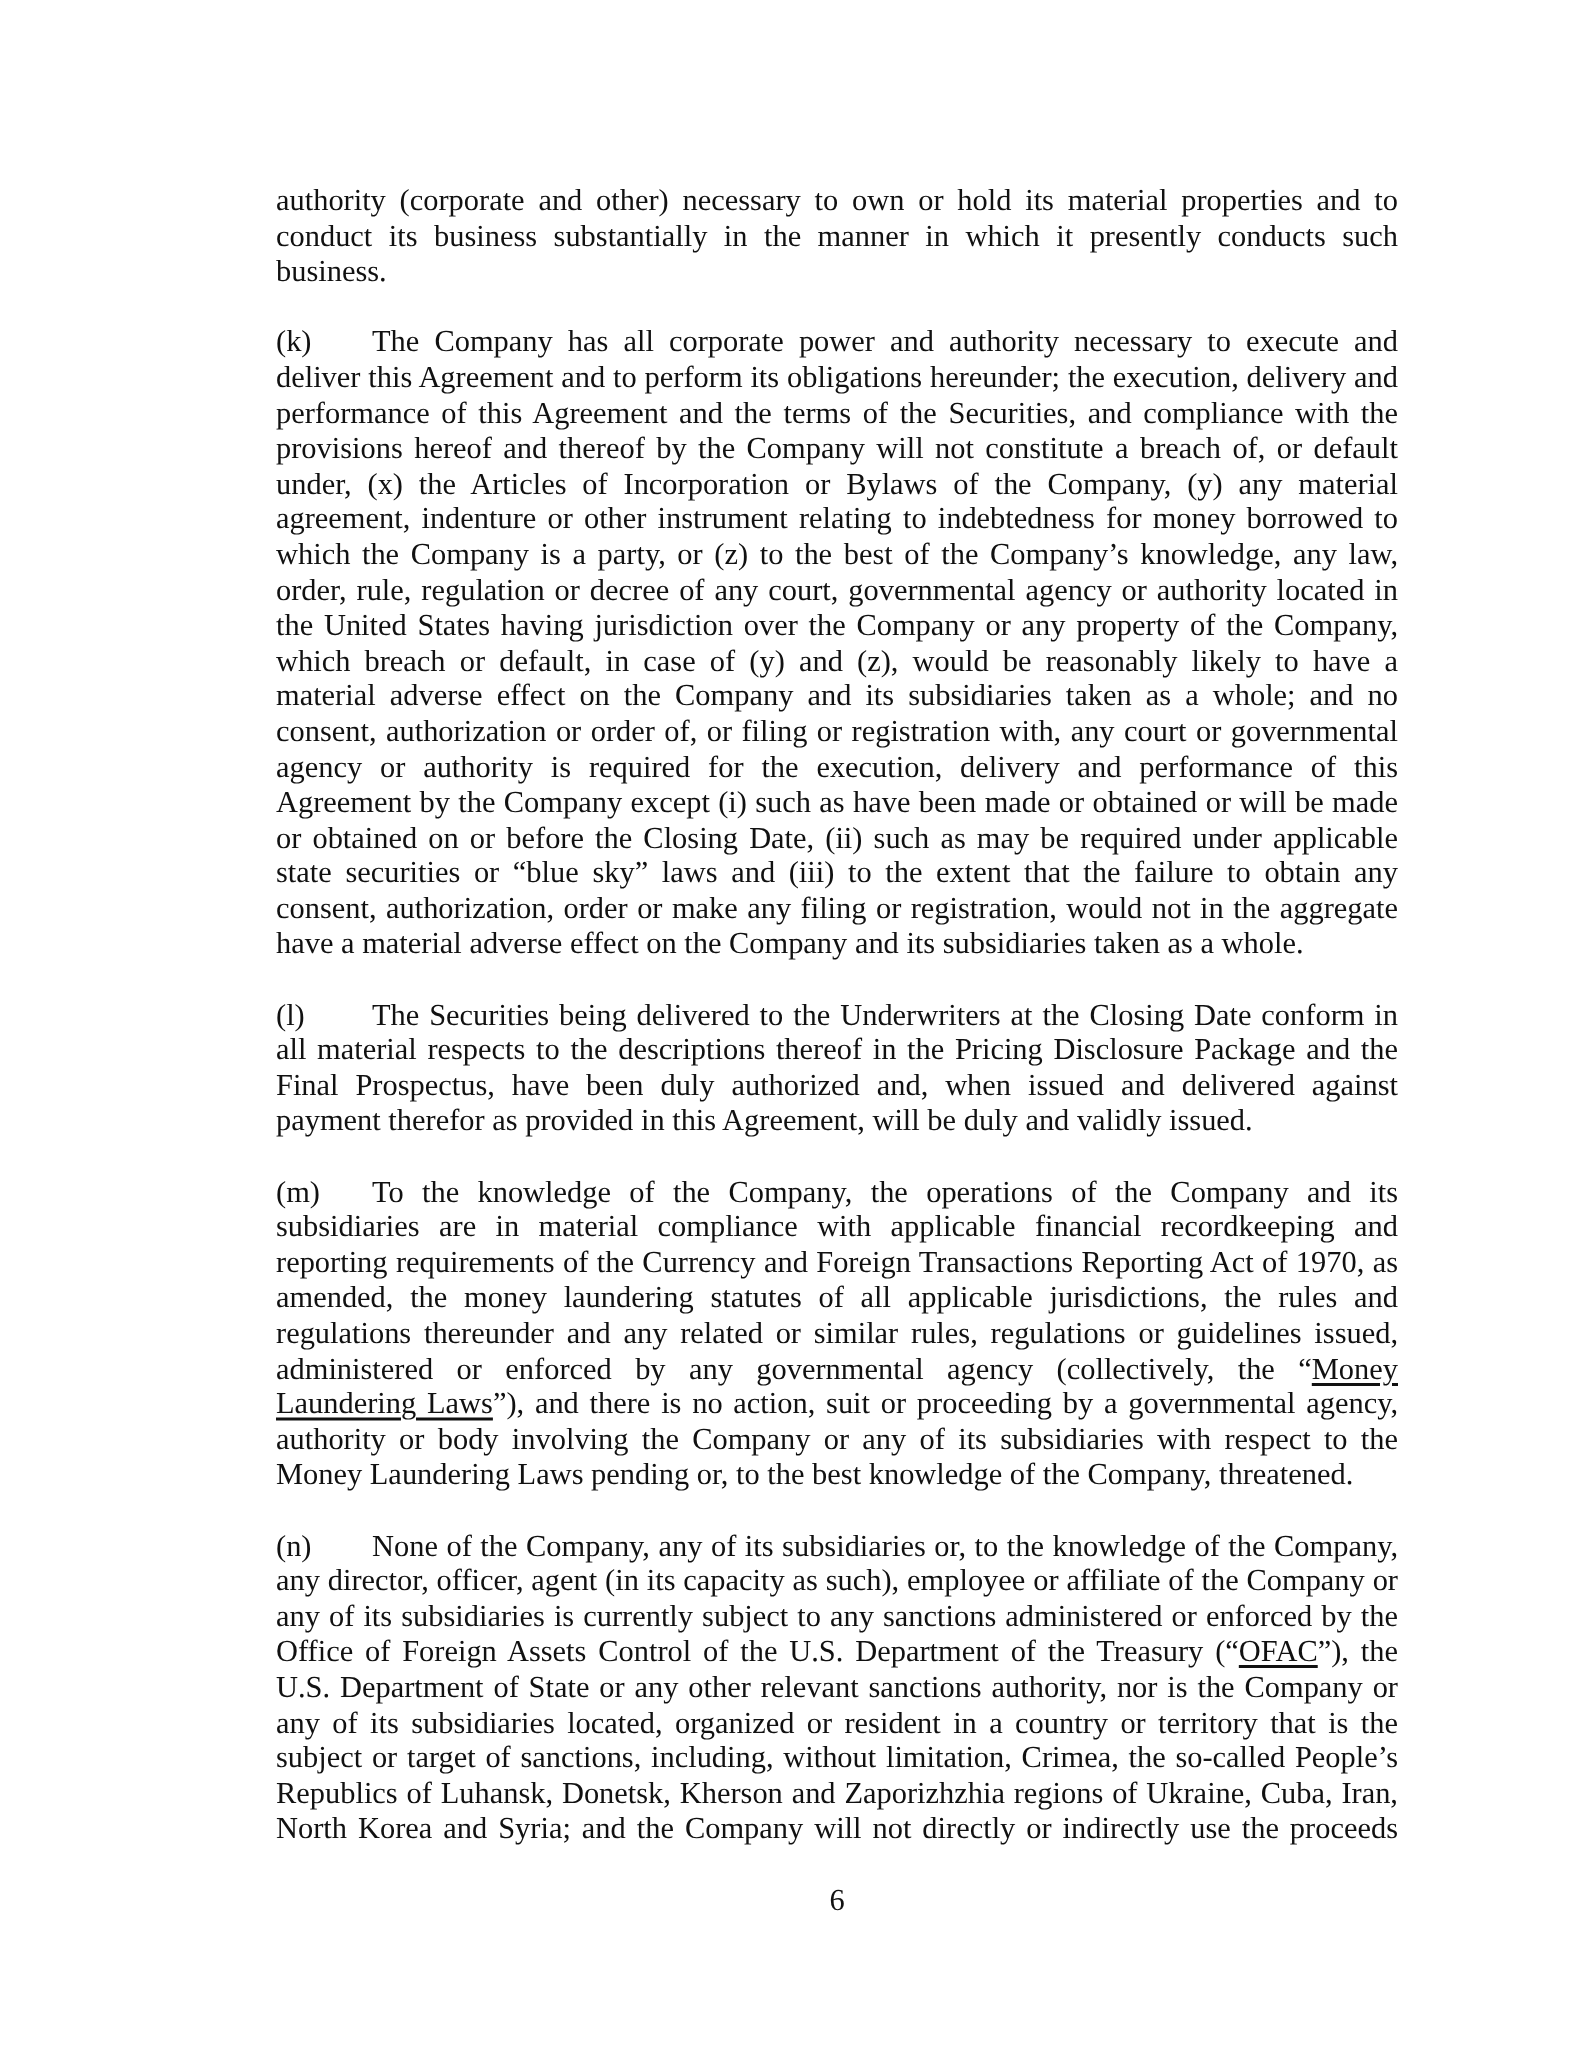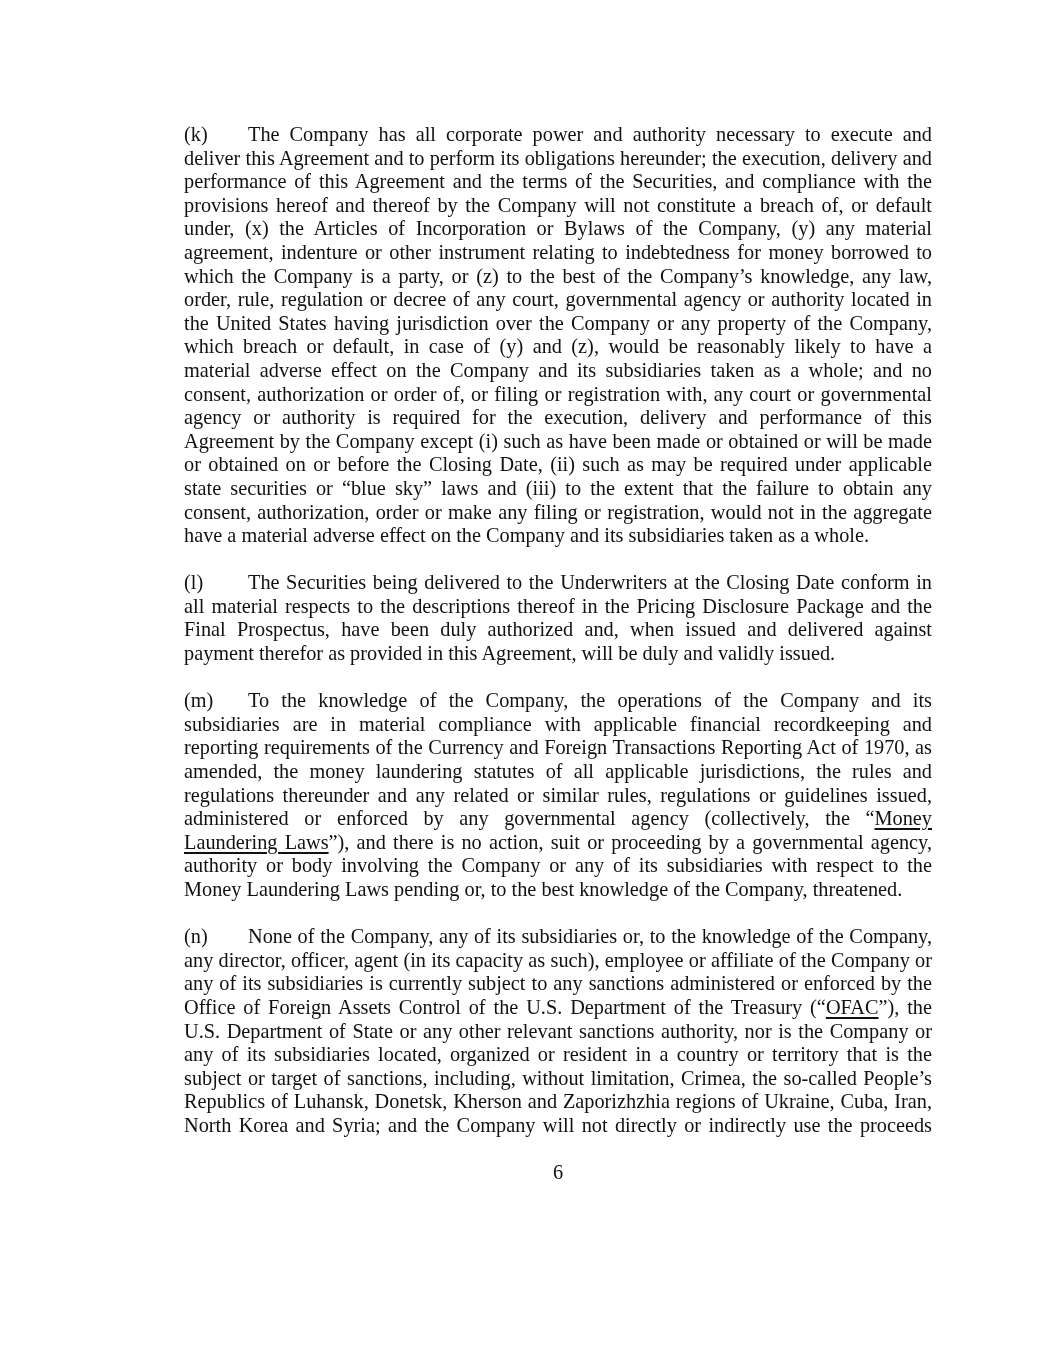--- a/index.html
+++ b/index.html
@@ -39,19 +39,20 @@
     .page-number {
       text-align: center;
       margin-top: 22px;
     }
   </style>
 </head>
 <body>
 
 <div class="page" style="background: rgb(255, 255, 255); color: rgb(17, 17, 17);">
   <div class="text-block">
+      <p class="para"><span>authority (corporate and other) necessary to own or hold its material properties and to conduct its business substantially in the manner in which it presently conducts such business.</span></p>
       <p class="para"><span class="para-label">(k)</span><span>The Company has all corporate power and authority necessary to execute and deliver this Agreement and to perform its obligations hereunder; the execution, delivery and performance of this Agreement and the terms of the Securities, and compliance with the provisions hereof and thereof by the Company will not constitute a breach of, or default under, (x) the Articles of Incorporation or Bylaws of the Company, (y) any material agreement, indenture or other instrument relating to indebtedness for money borrowed to which the Company is a party, or (z) to the best of the Company’s knowledge, any law, order, rule, regulation or decree of any court, governmental agency or authority located in the United States having jurisdiction over the Company or any property of the Company, which breach or default, in case of (y) and (z), would be reasonably likely to have a material adverse effect on the Company and its subsidiaries taken as a whole; and no consent, authorization or order of, or filing or registration with, any court or governmental agency or authority is required for the execution, delivery and performance of this Agreement by the Company except (i) such as have been made or obtained or will be made or obtained on or before the Closing Date, (ii) such as may be required under applicable state securities or “blue sky” laws and (iii) to the extent that the failure to obtain any consent, authorization, order or make any filing or registration, would not in the aggregate have a material adverse effect on the Company and its subsidiaries taken as a whole.</span></p>
       <p class="para"><span class="para-label">(l)</span><span>The Securities being delivered to the Underwriters at the Closing Date conform in all material respects to the descriptions thereof in the Pricing Disclosure Package and the Final Prospectus, have been duly authorized and, when issued and delivered against payment therefor as provided in this Agreement, will be duly and validly issued.</span></p>
       <p class="para"><span class="para-label">(m)</span><span>To the knowledge of the Company, the operations of the Company and its subsidiaries are in material compliance with applicable financial recordkeeping and reporting requirements of the Currency and Foreign Transactions Reporting Act of 1970, as amended, the money laundering statutes of all applicable jurisdictions, the rules and regulations thereunder and any related or similar rules, regulations or guidelines issued, administered or enforced by any governmental agency (collectively, the “</span><span class="u">Money Laundering Laws</span><span>”), and there is no action, suit or proceeding by a governmental agency, authority or body involving the Company or any of its subsidiaries with respect to the Money Laundering Laws pending or, to the best knowledge of the Company, threatened.</span></p>
       <p class="para continues"><span class="para-label">(n)</span><span>None of the Company, any of its subsidiaries or, to the knowledge of the Company, any director, officer, agent (in its capacity as such), employee or affiliate of the Company or any of its subsidiaries is currently subject to any sanctions administered or enforced by the Office of Foreign Assets Control of the U.S. Department of the Treasury (“</span><span class="u">OFAC</span><span>”), the U.S. Department of State or any other relevant sanctions authority, nor is the Company or any of its subsidiaries located, organized or resident in a country or territory that is the subject or target of sanctions, including, without limitation, Crimea, the so-called People’s Republics of Luhansk, Donetsk, Kherson and Zaporizhzhia regions of Ukraine, Cuba, Iran, North Korea and Syria; and the Company will not directly or indirectly use the proceeds</span></p>
     </div>
   <div class="page-number">6</div>
 </div>
 
 </body></html>

